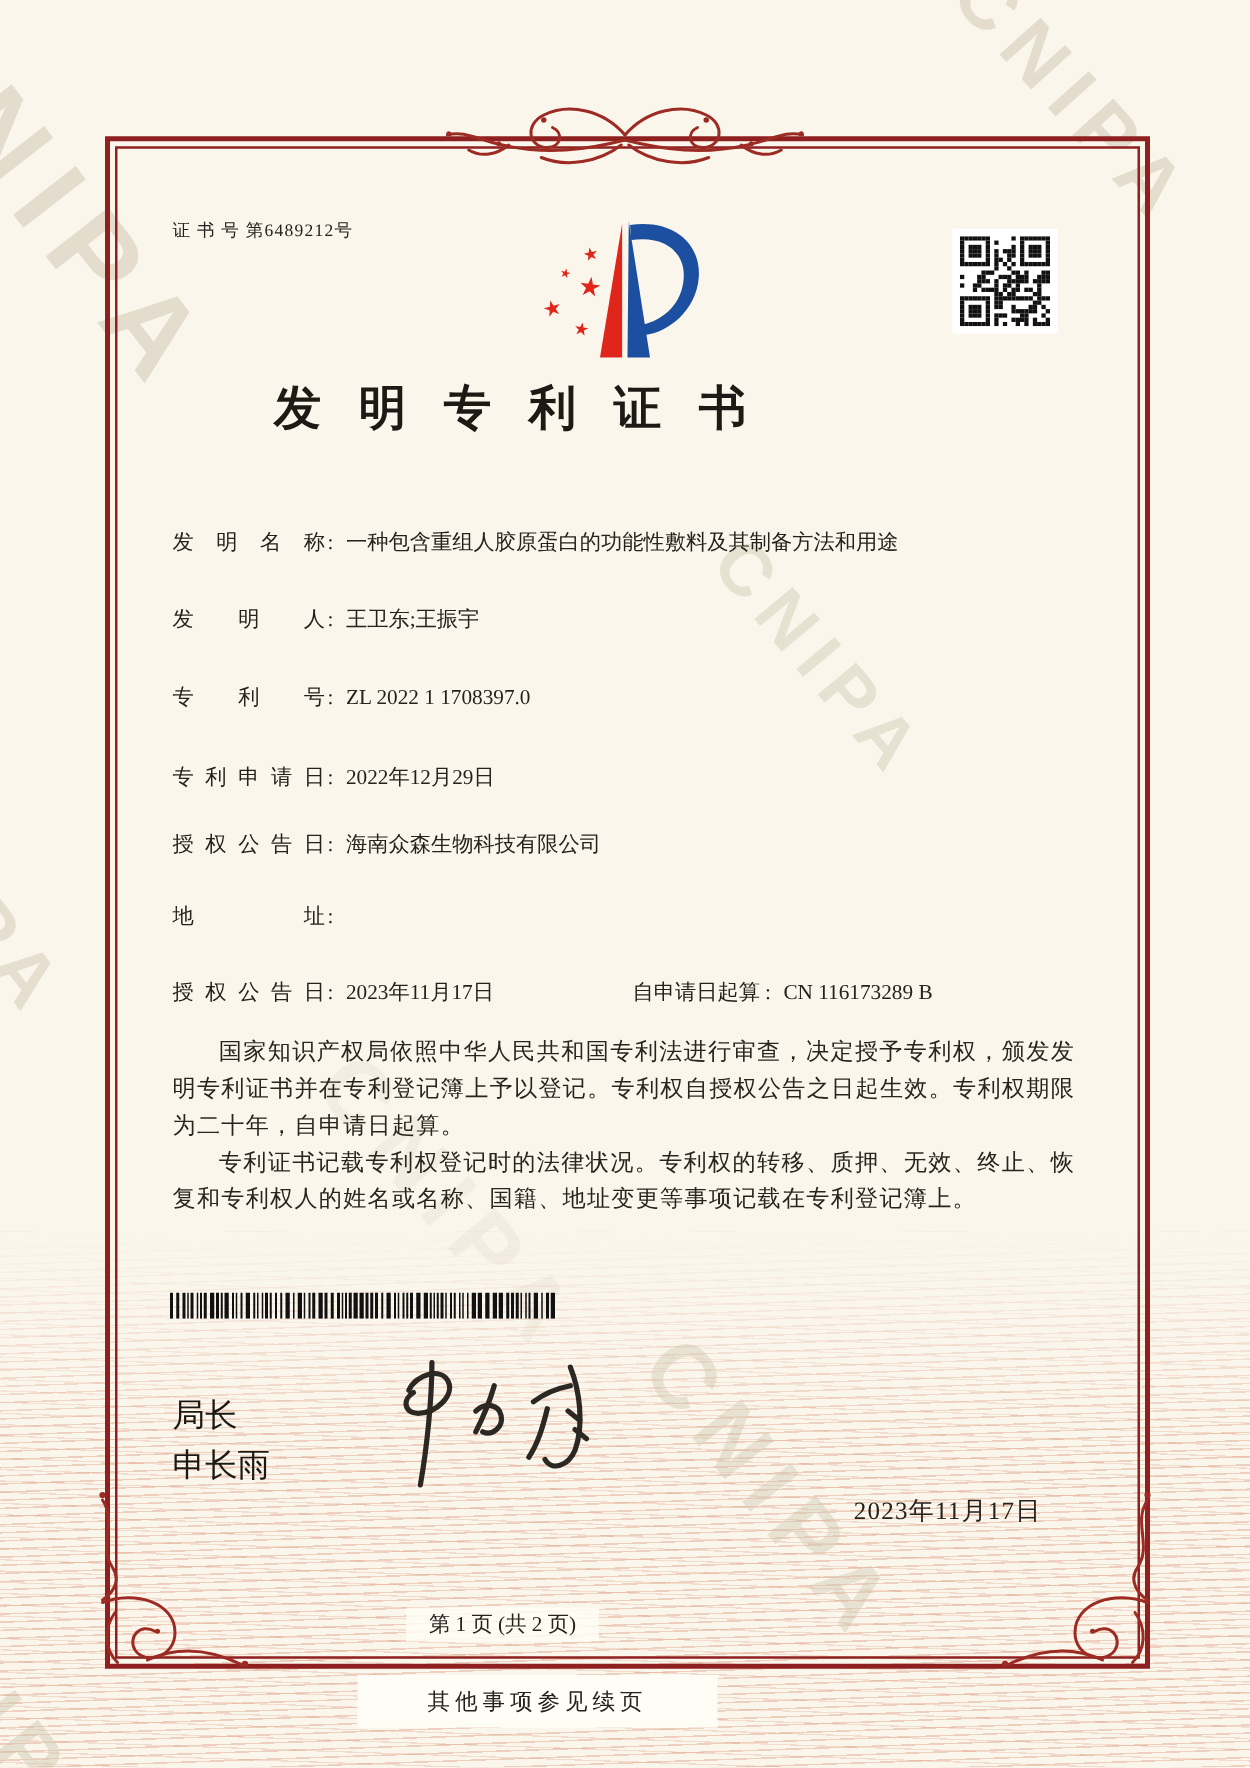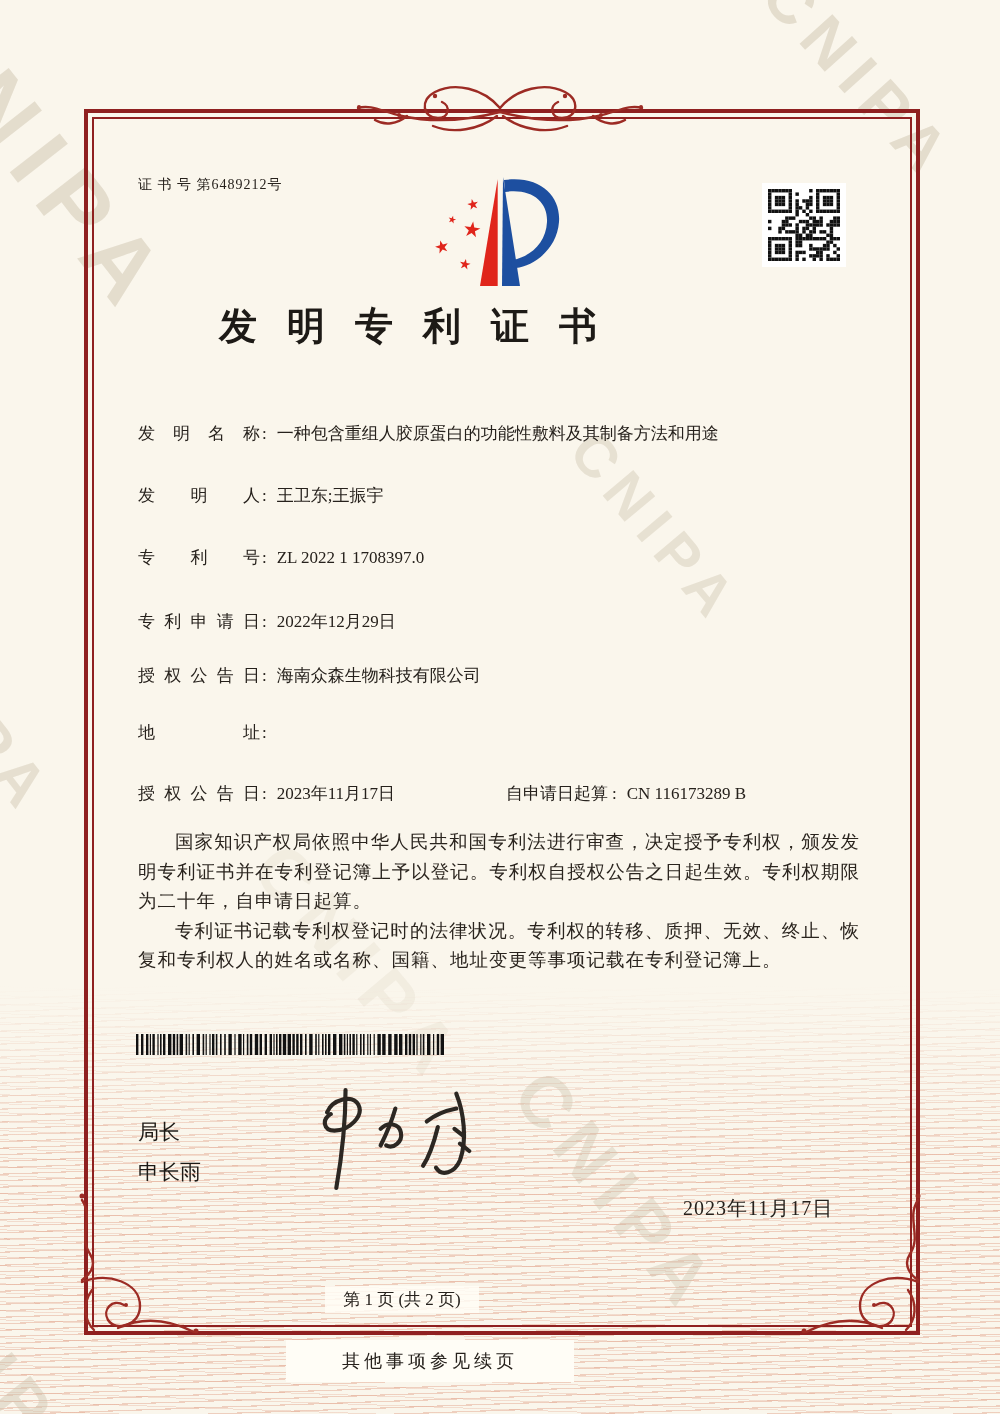--- a/index.html
+++ b/index.html
@@ -65,21 +65,21 @@
   
   .body-text{position:absolute;left:138px;top:828px;width:722px;}
   .body-text p{
     margin:0;text-indent:2em;font-size:18.5px;line-height:29.5px;
     letter-spacing:1px;text-align:justify;color:#2a241e;
   }
 
   
   .barcode{position:absolute;left:136px;top:1034px;}
   .signer{position:absolute;left:138px;top:1112px;font-family:"Liberation Sans","DejaVu Sans",sans-serif;
-    font-size:21px;color:#1c1915;line-height:40px;}
+    font-size:26px;color:#1c1915;line-height:40px;}
   .signature{position:absolute;left:292px;top:1080px;}
   .issue-date{position:absolute;left:683px;top:1195px;font-size:20px;letter-spacing:1px;}
   .page-info{
     position:absolute;left:0;top:1288px;width:804px;text-align:center;font-size:17px;
   }
   .page-info span{background:rgba(255,253,246,.85);padding:4px 18px;}
   .footer-note{
     position:absolute;left:0;top:1340px;width:860px;text-align:center;
   }
   .footer-note span{

